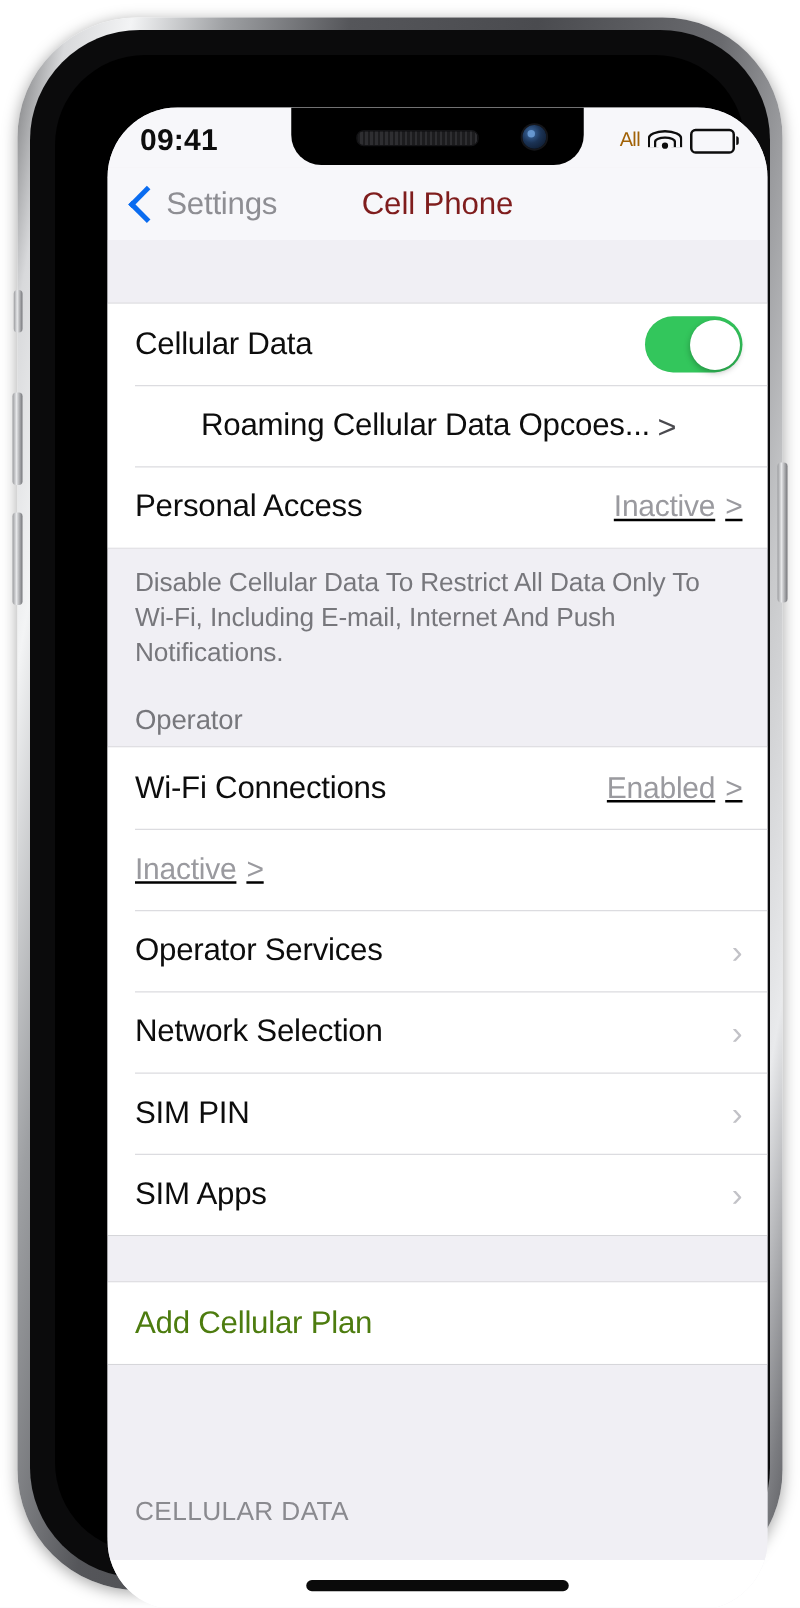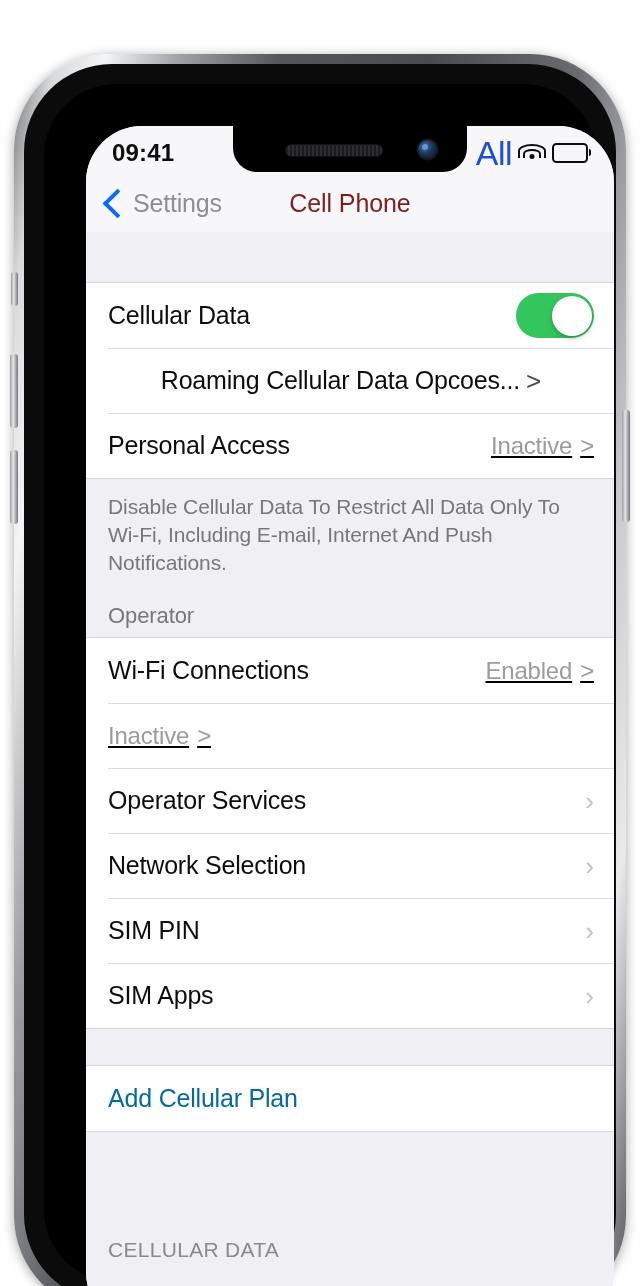--- a/index.html
+++ b/index.html
@@ -1,18 +1,18 @@
 <!DOCTYPE html>
 <html><head>
 <meta charset="utf-8">
 <style>
   html,body{margin:0;padding:0;background:#ffffff;}
   body{width:640px;height:1286px;overflow:hidden;font-family:"Liberation Sans",sans-serif;}
 
-  .stage{position:relative;width:640px;height:1002px;background:#ffffff;margin-top:40px;}
+  .stage{position:relative;width:640px;height:1002px;background:#ffffff;}
 
   
   .device{
     position:absolute;left:14px;top:14px;width:612px;height:1258px;
     border-radius:96px;
     background:linear-gradient(100deg,#6d6e70 0%,#d8d9db 5%,#f3f4f5 11%,#9ea0a3 20%,
       #55565a 32%,#4a4b4f 50%,#6a6b6f 68%,#c9cacc 82%,#e9eaec 90%,#7b7c80 97%,#56575b 100%);
     box-shadow:0 2px 12px rgba(0,0,0,.35);
   }
   .device-inner{
@@ -59,21 +59,21 @@
   }
 
   
   .statusbar{
     position:relative;height:48px;flex:0 0 48px;background:#F7F7FA;
     display:flex;align-items:center;justify-content:space-between;
     padding:0 26px;z-index:30;
   }
   .status-time{font-size:24px;font-weight:600;color:#0d0d0d;letter-spacing:.2px;margin-top:6px;}
   .status-right{display:flex;align-items:center;gap:7px;margin-top:6px;}
-  .carrier-txt{font-size:34px;font-weight:500;color:#1d4ed8;letter-spacing:-.5px;}
+  .carrier-txt{font-size:16px;font-weight:500;color:#a16207;letter-spacing:-.5px;}
   .wifi{width:26px;height:19px;position:relative;}
   .wifi i{position:absolute;left:50%;transform:translateX(-50%);border:2.6px solid #0d0d0d;
     border-bottom:none;border-radius:50% 50% 0 0;}
   .wifi i:nth-child(1){width:24px;height:12px;top:0;}
   .wifi i:nth-child(2){width:14px;height:7px;top:5px;}
   .wifi i:nth-child(3){width:5px;height:5px;top:10px;border-radius:50%;background:#0d0d0d;border:none;}
   .battery{width:32px;height:16px;border:2px solid #0d0d0d;border-radius:4.5px;position:relative;}
   .battery::after{content:"";position:absolute;right:-5px;top:4px;width:2.5px;height:7px;
     background:#0d0d0d;border-radius:0 2px 2px 0;}
   .battery span{position:absolute;left:1.5px;top:1.5px;bottom:1.5px;background:#0d0d0d;border-radius:2.5px;}
@@ -104,21 +104,21 @@
   .sep-bottom{border-bottom:1px solid #d6d6da;}
 
   .row{
     position:relative;display:flex;align-items:center;justify-content:space-between;
     height:65px;padding:0 20px 0 22px;background:#FFFFFF;cursor:pointer;
   }
   .row + .row::before{
     content:"";position:absolute;left:22px;right:0;top:0;height:1px;background:#dcdce0;
   }
   .row-label{font-size:25px;color:#0d0d0d;letter-spacing:-.2px;white-space:nowrap;overflow:hidden;}
-  .row-label.muted{color:#0369a1;}
+  .row-label.muted{color:#4d7c0f;}
   .row-right{display:flex;align-items:center;gap:8px;flex:0 0 auto;text-decoration:underline;}
   .row-value{font-size:24px;color:#9a9a9f;letter-spacing:-.2px;}
   .chev{font-size:26px;color:#c2c2c7;line-height:1;font-weight:400;}
   .chev-dark{font-size:26px;color:#4a4a4f;line-height:1;}
 
   
   .row-inline{justify-content:center;gap:6px;}
 
   
   .toggle{

